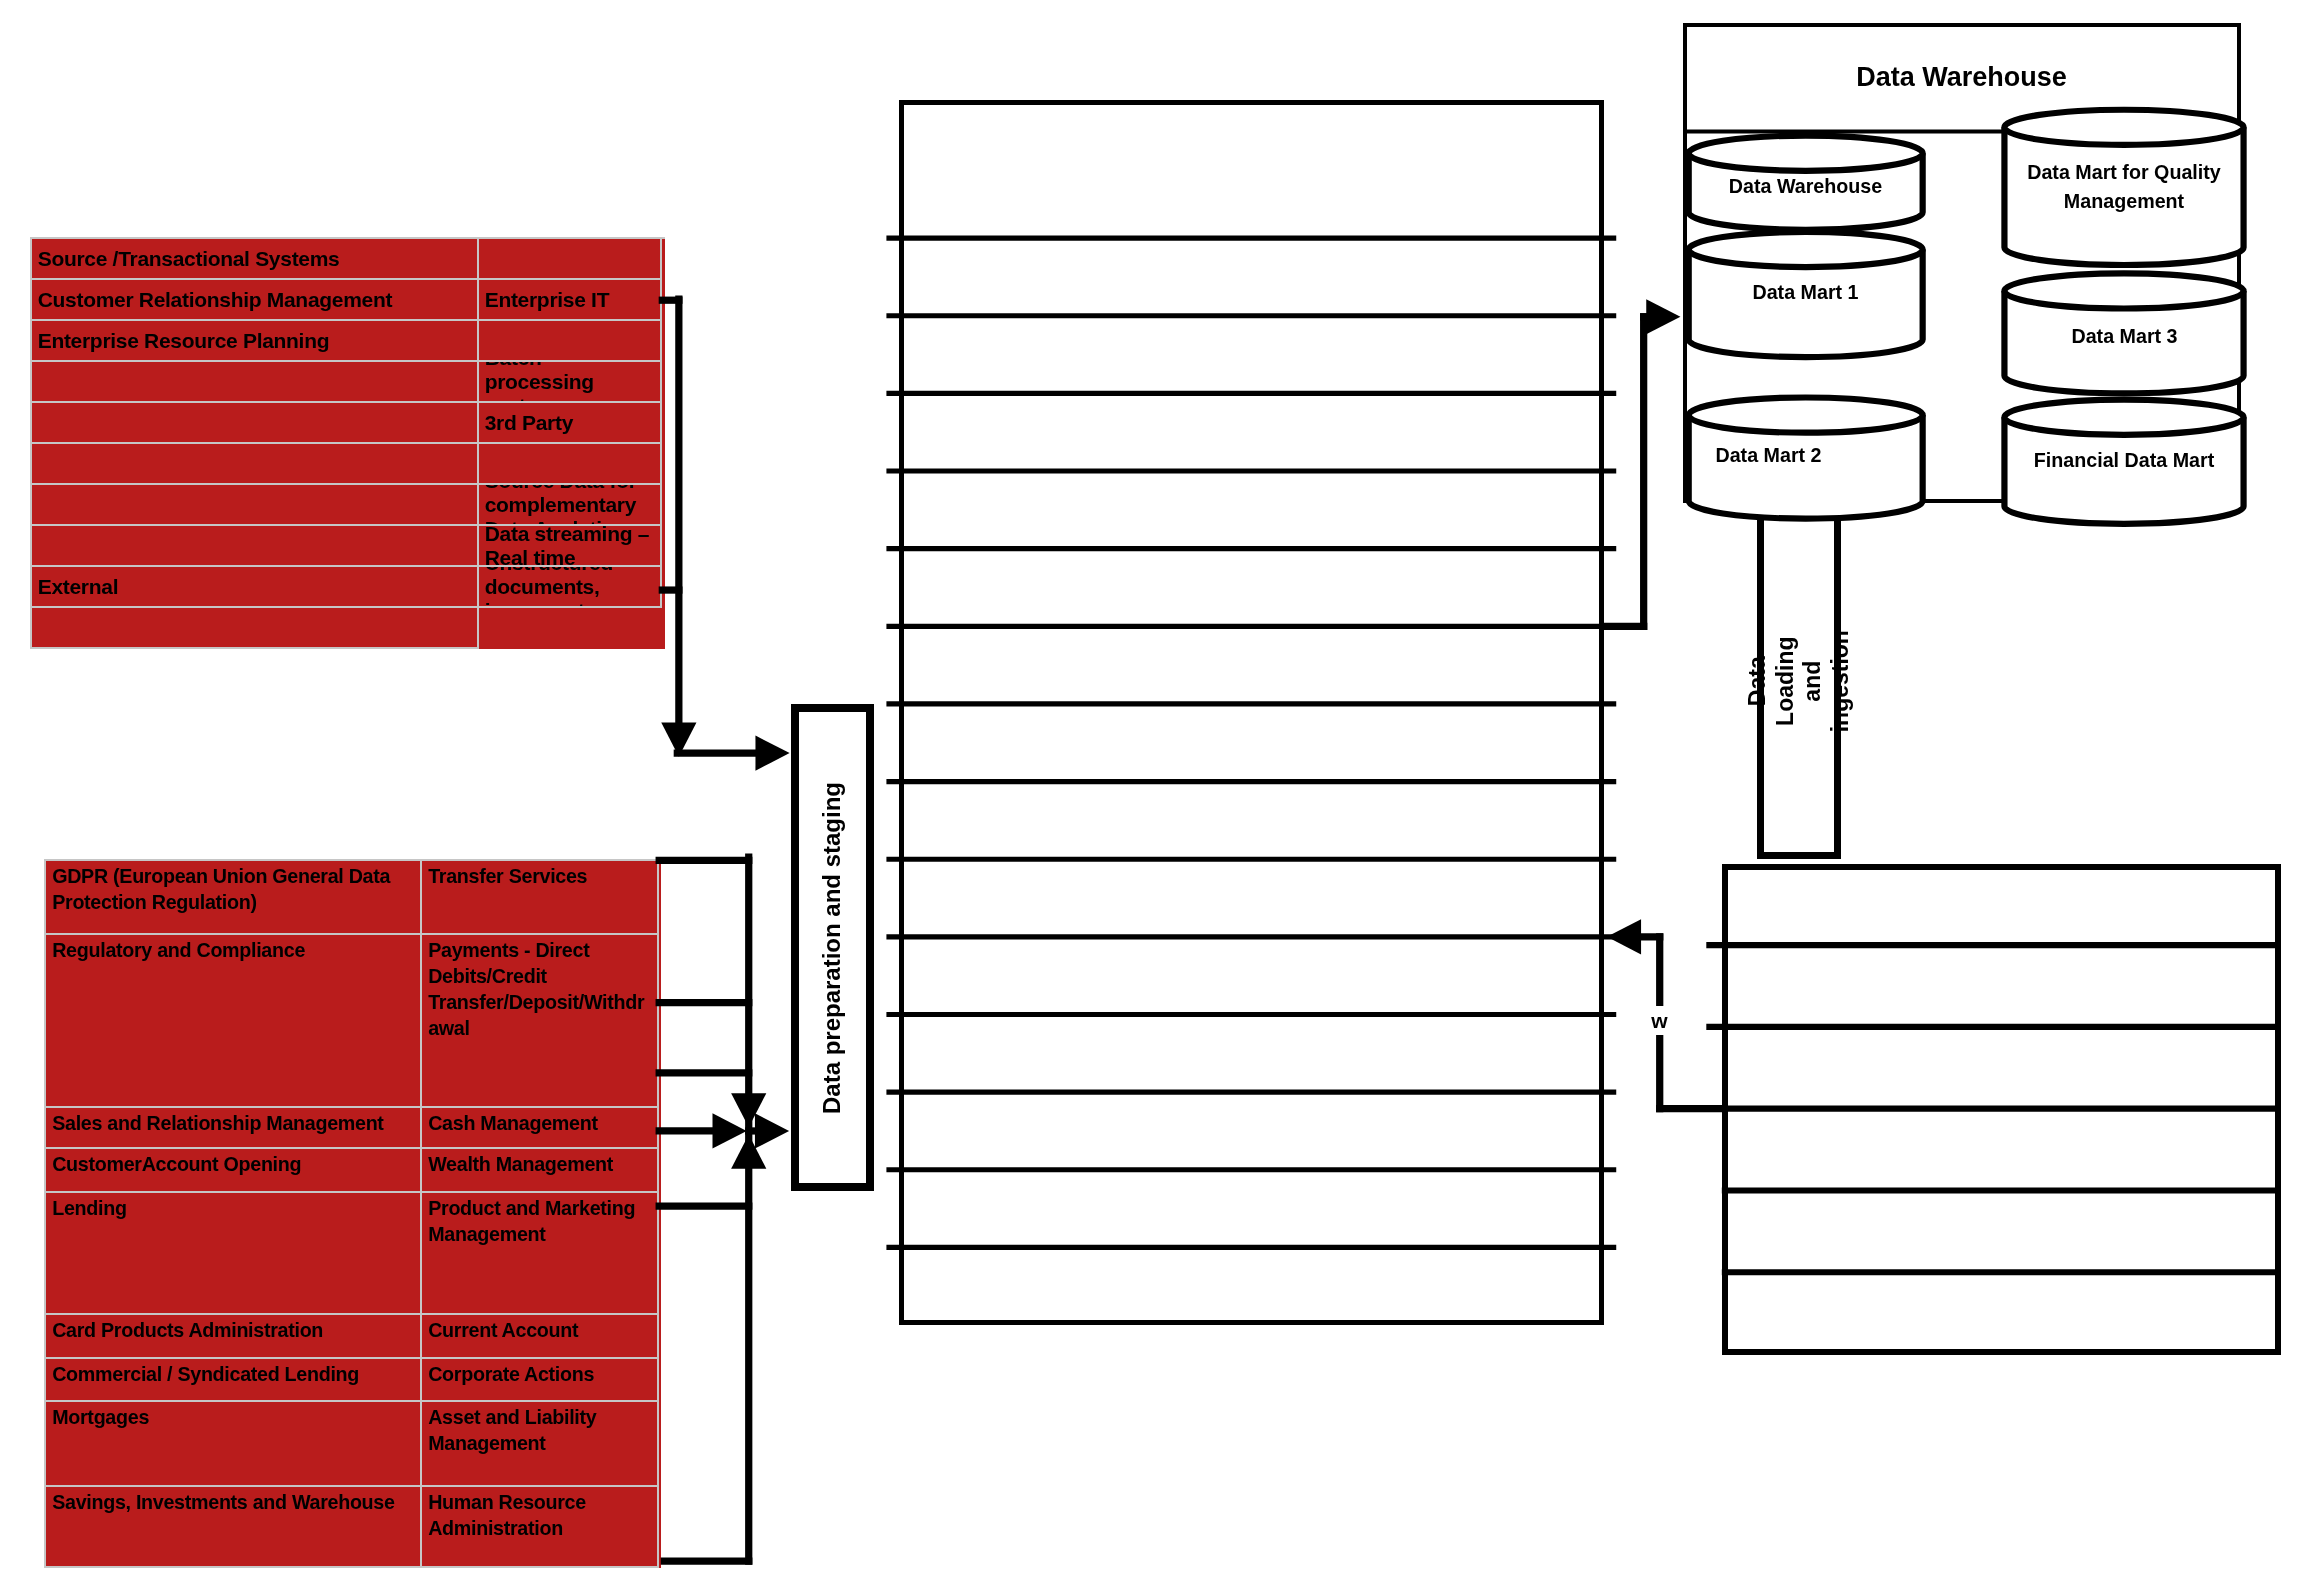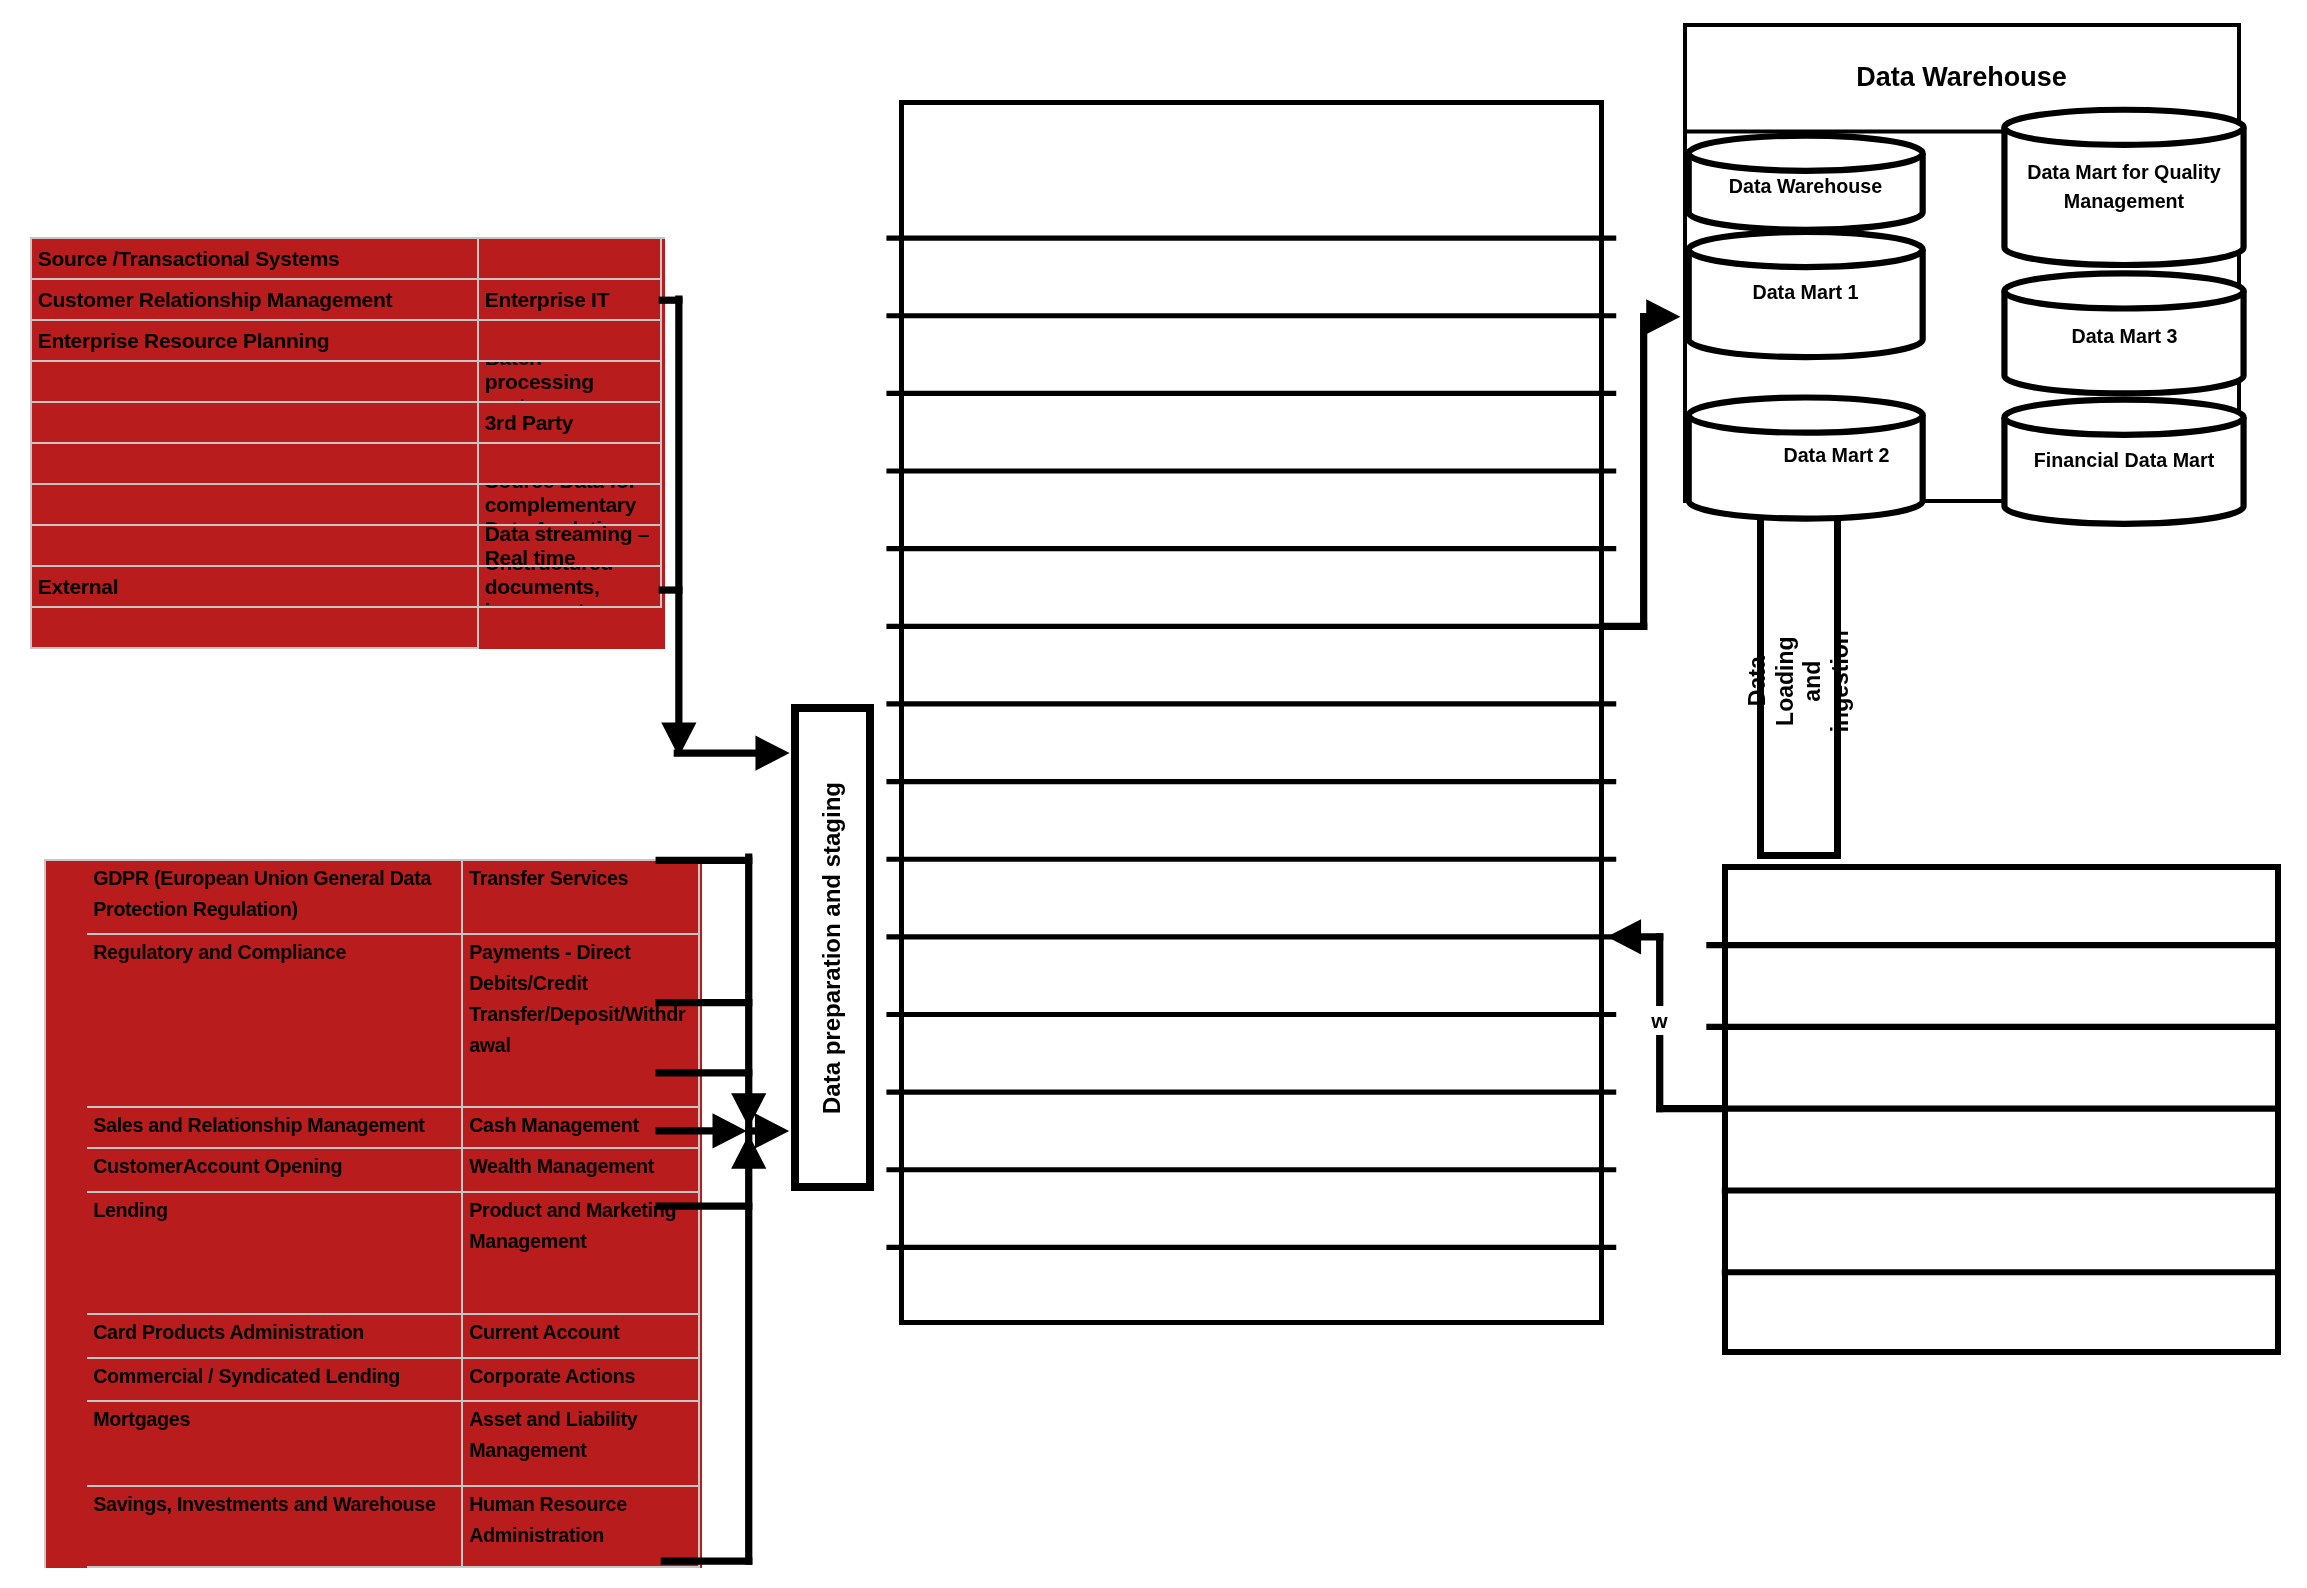--- a/index.html
+++ b/index.html
@@ -4,21 +4,21 @@
 <style>
   html,body{margin:0;padding:0;background:#ffffff;}
   body{width:2307px;height:1588px;position:relative;overflow:hidden;
        font-family:"Liberation Sans",sans-serif;font-weight:700;color:#000;}
   
   .gridtable{position:absolute;display:grid;border-top:2.1px solid #c6c6c6;border-left:2.1px solid #c6c6c6;background:#b91c1c;}
   .gridtable .cell{border-right:2.1px solid #c6c6c6;border-bottom:2.1px solid #c6c6c6;
        padding:2.1px 6.2px;letter-spacing:-0.3px;overflow:hidden;overflow-wrap:break-word;}
   #source-table{left:29.5px;top:237px;width:633px;grid-template-columns:447px 183px;grid-auto-rows:41px;font-size:21px;}
   #source-table .cell{display:flex;align-items:center;}
-  #business-table{left:44px;top:859px;width:615px;grid-template-columns:376px 237px;font-size:19.7px;line-height:31px;padding-left:41px;}
+  #business-table{left:44px;top:859px;width:615px;grid-template-columns:376px 237px;font-size:19.7px;line-height:26px;}
   
   .blackbox{position:absolute;background:#fff;border:5.2px solid #000;box-sizing:border-box;}
   .rowlabel{position:absolute;display:flex;align-items:center;justify-content:center;
        text-align:center;font-size:24px;line-height:1.15;}
   
   .vbox{position:absolute;background:#fff;border:8.3px solid #000;box-sizing:border-box;
        display:flex;align-items:center;justify-content:center;}
   .vlabel{transform:rotate(-90deg);transform-origin:center;white-space:nowrap;
        font-size:24px;text-align:center;}
   .vlabel.wrap{white-space:normal;line-height:1.2;}
@@ -201,19 +201,19 @@
   <g stroke="#000" stroke-width="14" stroke-linecap="square" fill="#000">
     <line x1="3326" y1="2142" x2="3206" y2="2142"></line>
     <line x1="3206" y1="2142" x2="3206" y2="1810"></line>
     <line x1="3206" y1="1810" x2="3154" y2="1810"></line>
     <polygon points="3104,1810 3170,1776 3170,1844" stroke="none"></polygon>
   </g>
 </svg>
 
 <div class="cyl-label labellayer" style="left:1728px;top:145px;width:155px;height:83px;">Data Warehouse</div>
 <div class="cyl-label labellayer" style="left:1697px;top:256px;width:217px;height:72px;">Data Mart 1</div>
-<div class="cyl-label labellayer" style="left:1728px;top:419px;width:217px;height:72px;">Data Mart 2</div>
+<div class="cyl-label labellayer" style="left:1660px;top:419px;width:217px;height:72px;">Data Mart 2</div>
 <div class="cyl-label labellayer" style="left:2018px;top:130px;width:212px;height:114px;">Data Mart for Quality Management</div>
 <div class="cyl-label labellayer" style="left:2013px;top:300px;width:223px;height:72px;">Data Mart 3</div>
 <div class="cyl-label labellayer" style="left:2028px;top:414px;width:192px;height:93px;">Financial Data Mart</div>
 
 <span id="w-label">w</span>
 
 
 </body></html>

